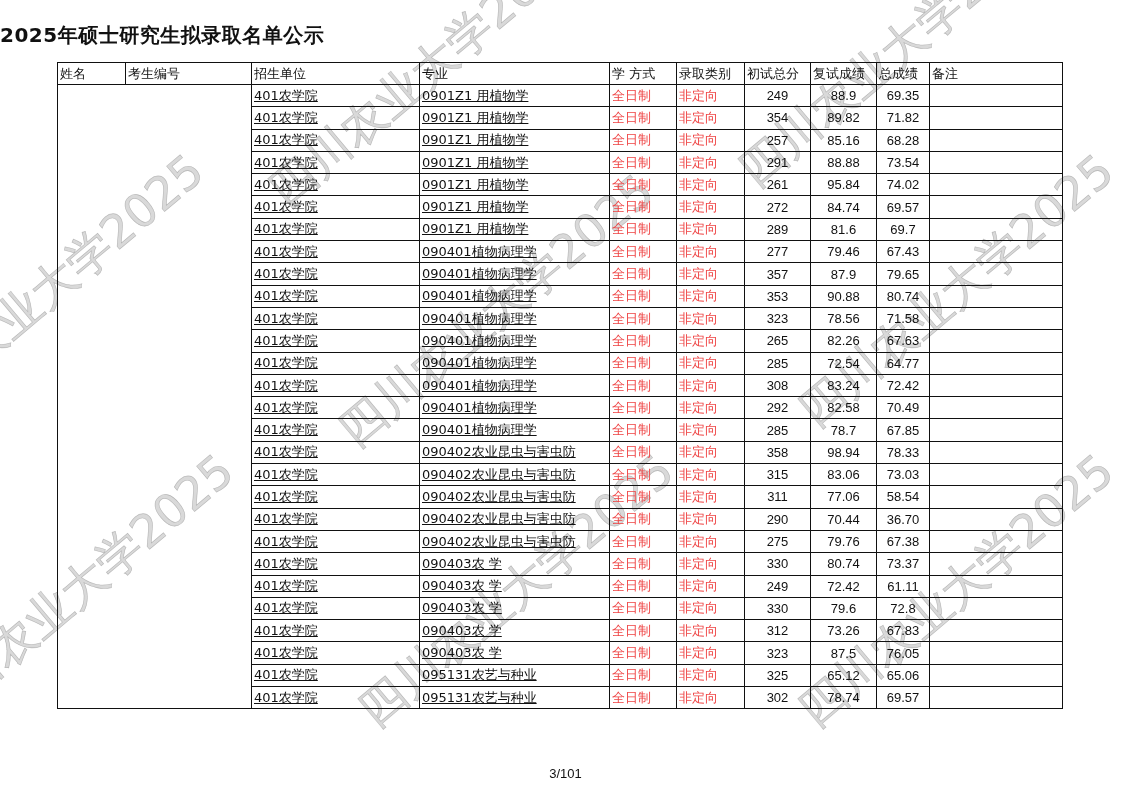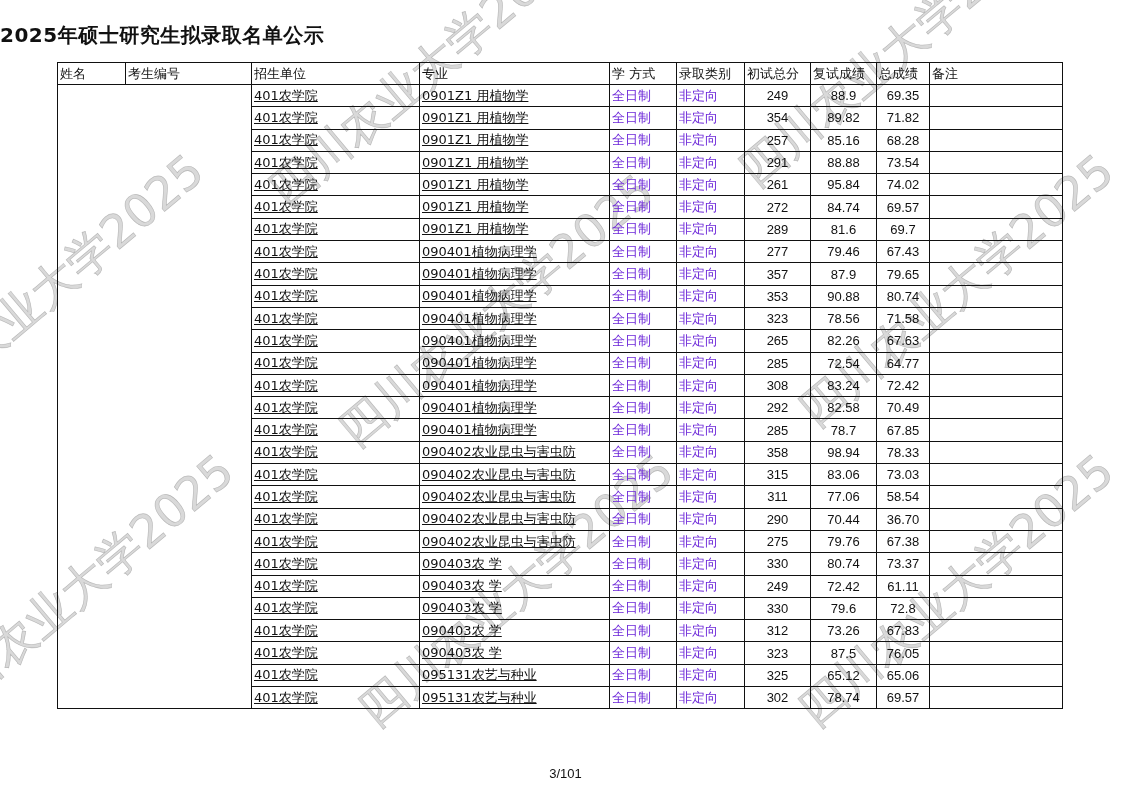--- a/index.html
+++ b/index.html
@@ -3,21 +3,21 @@
 <meta charset="utf-8">
 <style>
   html, body { margin:0; padding:0; background:#ffffff; }
   body { width:1131px; height:800px; position:relative; overflow:hidden; font-family:"DejaVu Sans", sans-serif; color:#111; }
   .title { position:absolute; left:0; width:901px; top:22px; font-size:20px; font-weight:bold; letter-spacing:0.5px; }
   table.sheet { position:absolute; left:57px; top:62px; border-collapse:collapse; table-layout:fixed; width:1005px; }
   table.sheet th, table.sheet td { border:1.5px solid #111; height:21.3px; padding:0 2px; font-size:13px; white-space:nowrap; overflow:hidden; font-weight:normal; }
   table.sheet th { text-align:left; font-size:13px; height:21px; }
   td.num { text-align:center; font-family:"Liberation Sans", sans-serif; font-size:13.5px; }
   td.unit, td.major { font-size:13px;text-decoration:underline; }
-  td.mode, td.cat { color:#6d28d9; }
+  td.mode, td.cat { color:#ef4444; }
   td.blank { border-top:none !important; border-bottom:none !important; }
   td.blankL { border-right:none !important; }
   td.blankR { border-left:none !important; }
   tr.last td.blank { border-bottom:1.5px solid #111 !important; }
   .footer { position:absolute; left:0; width:1131px; top:766px; text-align:center; font-family:"Liberation Sans", sans-serif; font-size:13px; }
   .wm { position:absolute; color:rgba(120,120,120,0.28); font-size:46px; transform:rotate(-40deg); white-space:nowrap; pointer-events:none; font-weight:normal; -webkit-text-stroke:0.6px rgba(90,90,90,0.35); }
 </style>
 </head>
 <body>
 

